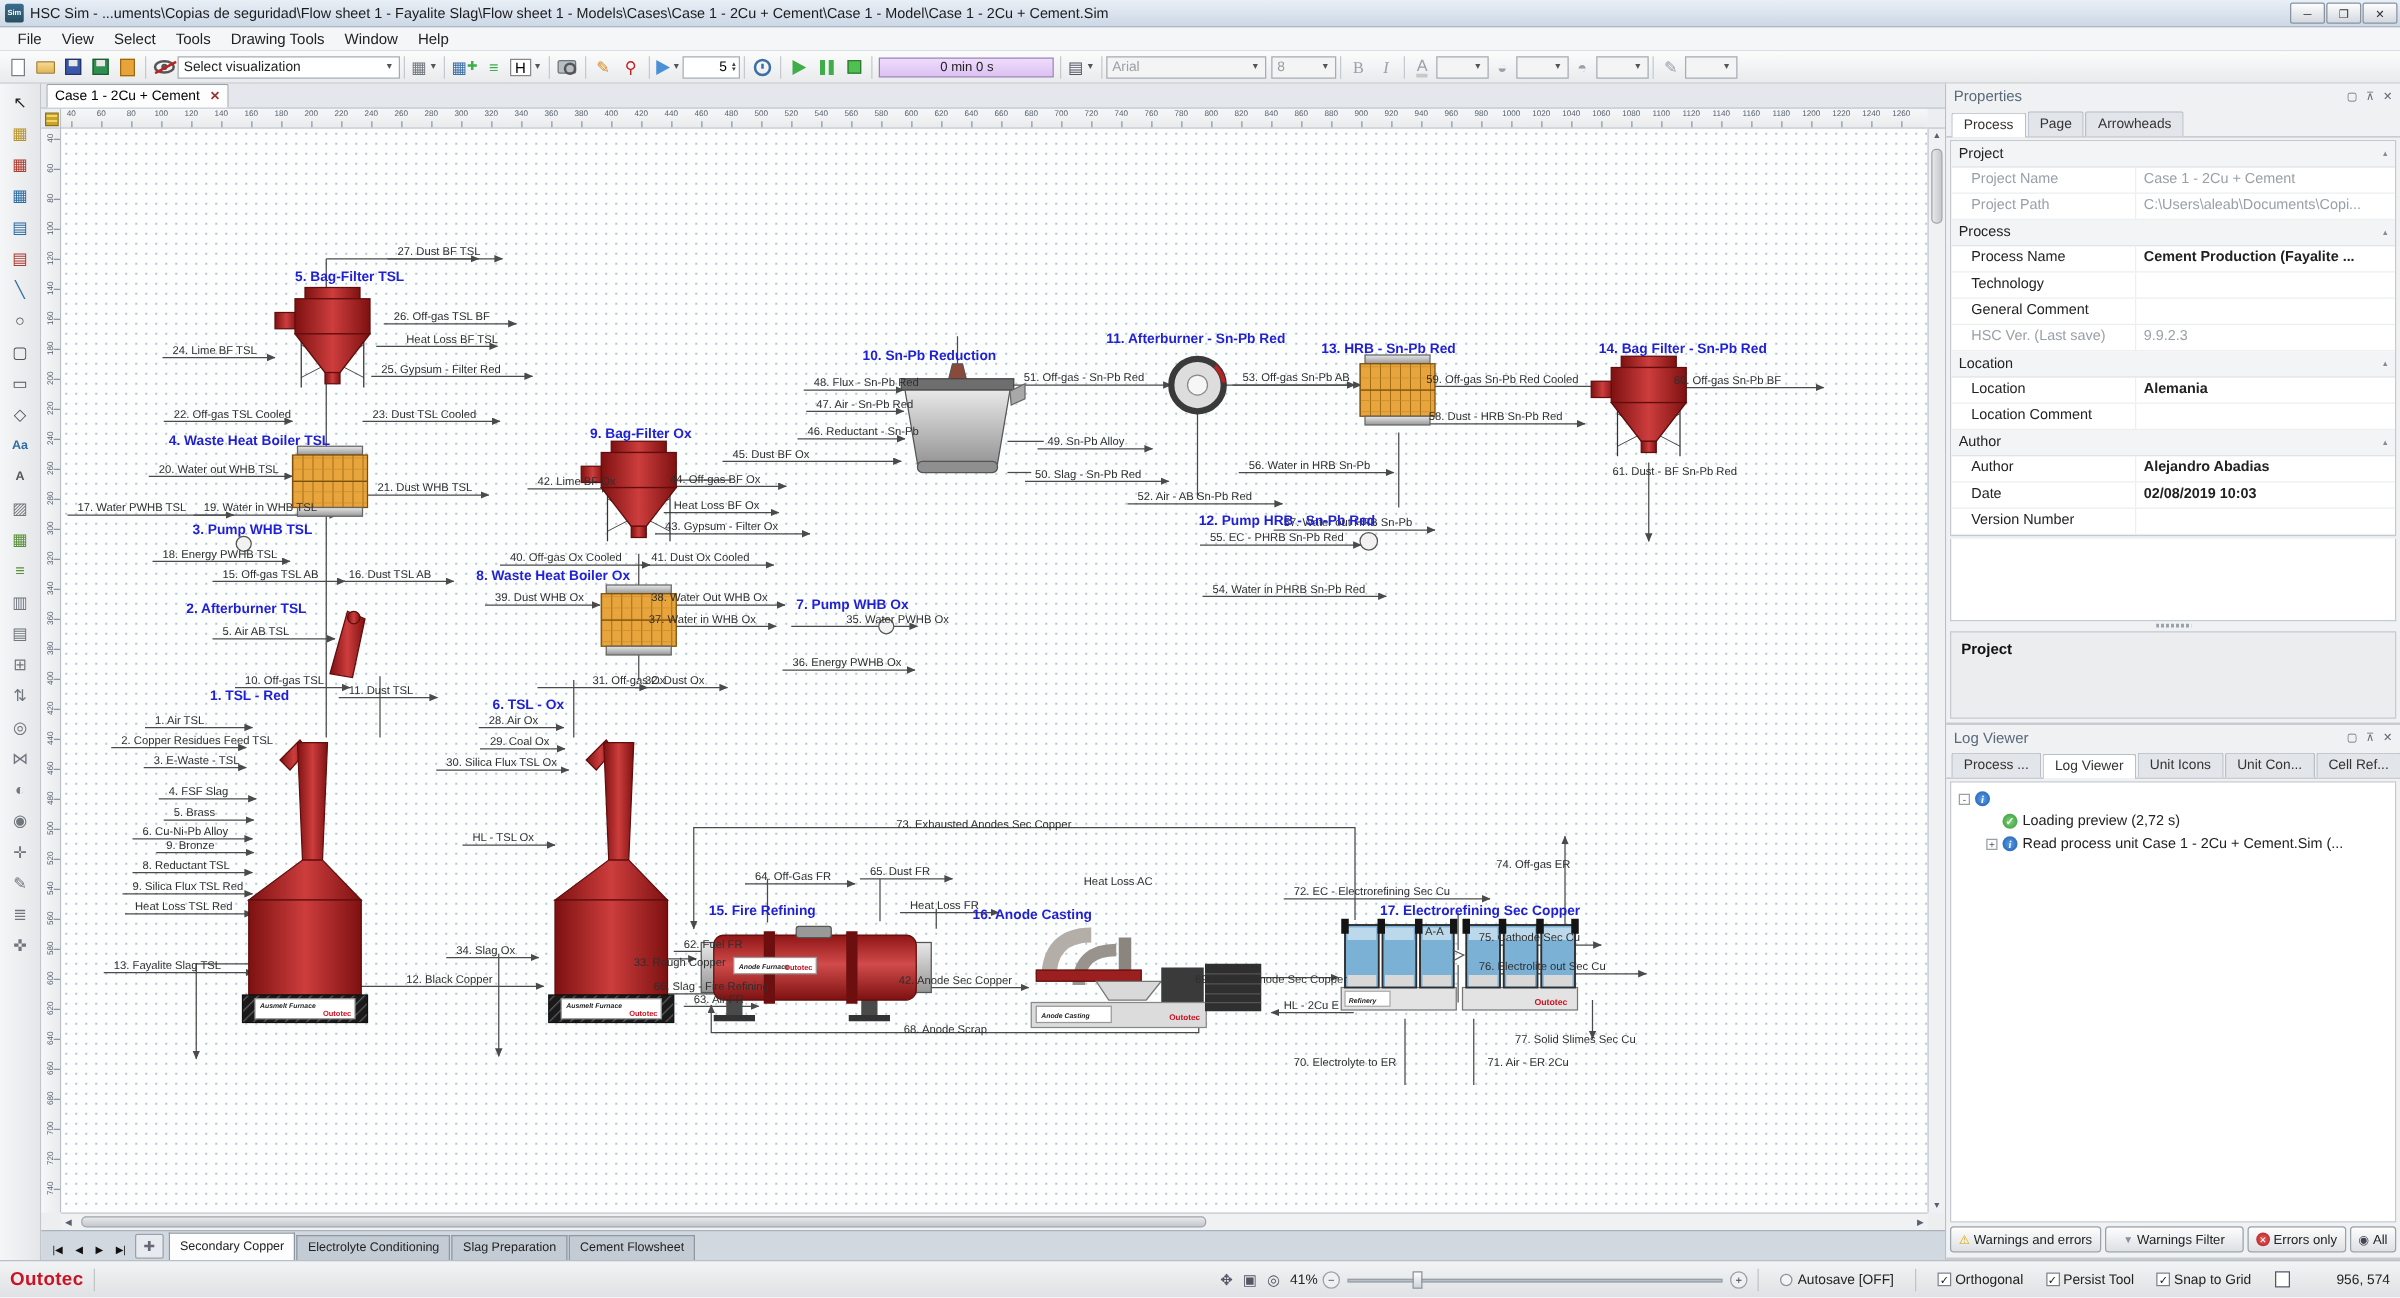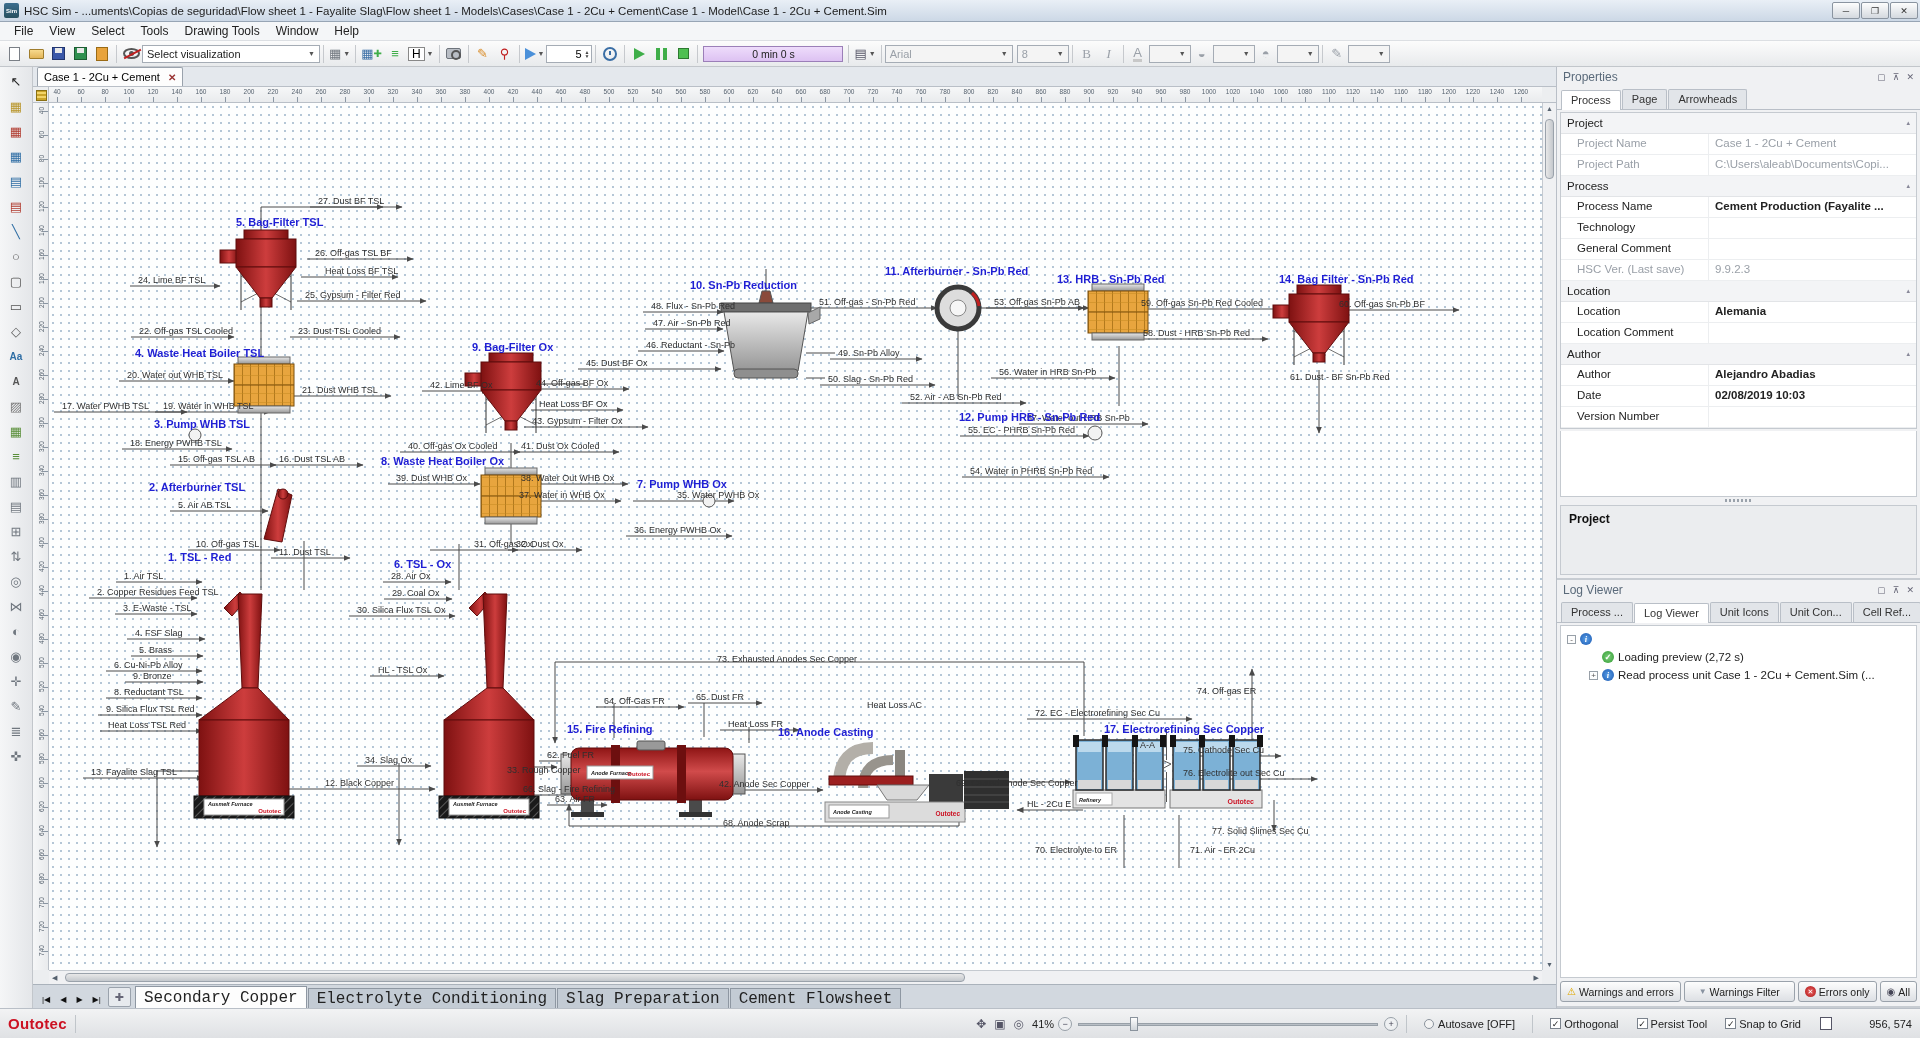--- a/index.html
+++ b/index.html
@@ -77,21 +77,21 @@
   .ulabel { position:absolute; font-size:11px; font-weight:bold; color:#1f1fd4; white-space:nowrap; z-index:3; line-height:11px; }
   .vscroll { background:#f0f1f3; border-left:1px solid #c5cad0; position:relative; }
   .hscroll { background:#f0f1f3; border-top:1px solid #c5cad0; position:relative; }
   .sb-arrow { position:absolute; font-size:7px; color:#55616e; display:flex; align-items:center; justify-content:center; }
   .vthumb { position:absolute; left:2px; top:16px; width:9px; height:60px; background:linear-gradient(90deg,#e8e8e8,#c4c8cd); border:1px solid #9aa2ab; border-radius:4px; }
   .hthumb { position:absolute; top:2px; left:16px; width:900px; height:9px; background:linear-gradient(#e8e8e8,#c4c8cd); border:1px solid #9aa2ab; border-radius:4px; }
 
   .sheet-tabs { height:24px; background:#d2d8df; border-top:1px solid #aab2bb; display:flex; align-items:flex-end; padding-left:4px; }
   .st-nav { font-size:8px; color:#111; padding:0 5px; height:18px; display:flex; align-items:center; }
   .st-add { font-size:11px; color:#667; padding:0 6px; height:20px; display:flex; align-items:center; border:1px solid #9aa2ac; background:#e7eaee; margin:0 4px 1px 2px; border-radius:2px; }
-  .sheet-tab { height:20px; border:1px solid #8e97a2; border-bottom:none; background:#c3cbd4; font-size:16px; color:#222; display:flex; align-items:center; padding:0 8px; margin-right:1px;font-family:Liberation Mono, monospace; }
+  .sheet-tab { height:20px; border:1px solid #8e97a2; border-bottom:none; background:#c3cbd4; font-size:10px; color:#222; display:flex; align-items:center; padding:0 8px; margin-right:1px; }
   .sheet-tab.active { background:#fdfdfd; font-weight:normal; height:22px; }
 
   
   .right-col { width:364px; background:#eceef0; border-left:1px solid #b9bfc7; display:flex; flex-direction:column; }
   .panel { display:flex; flex-direction:column; border-bottom:2px solid #c7ccd2; background:#f0f1f3; min-height:0; }
   .panel-title { height:20px; display:flex; align-items:center; padding:0 6px; font-size:12px; color:#5a6a7a; }
   .panel-title .pt-icons { margin-left:auto; display:flex; gap:7px; font-size:9px; color:#667; }
   .panel-tabs { display:flex; padding:2px 4px 0 4px; gap:1px; border-bottom:1px solid #b9bfc7; }
   .ptab { font-size:11px; padding:3px 9px; border:1px solid #b9bfc7; border-bottom:none; background:#e2e5e9; color:#333; border-radius:2px 2px 0 0; white-space:nowrap; }
   .ptab.active { background:#fff; position:relative; top:1px; padding-bottom:4px; }

